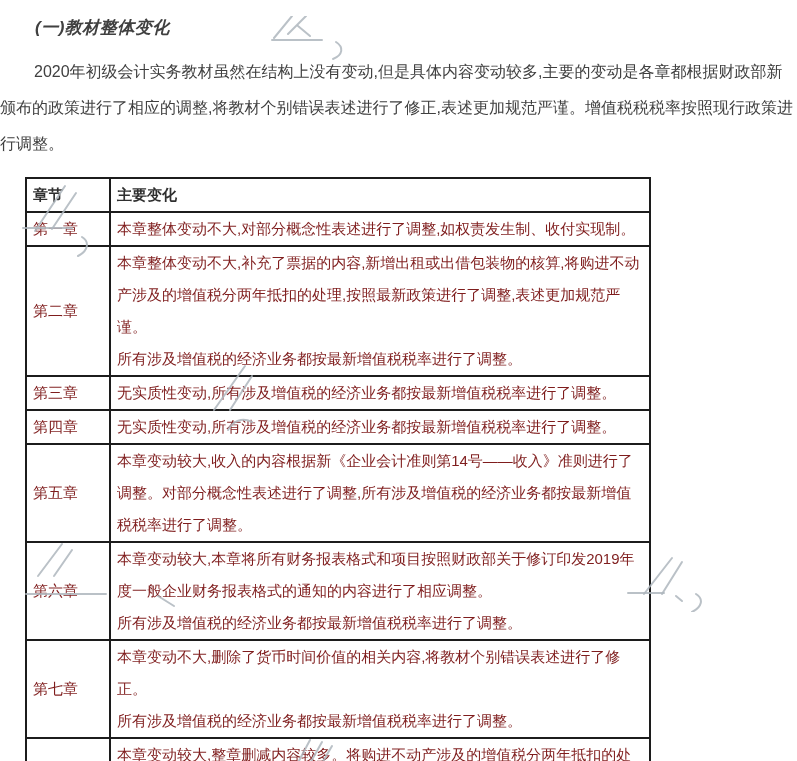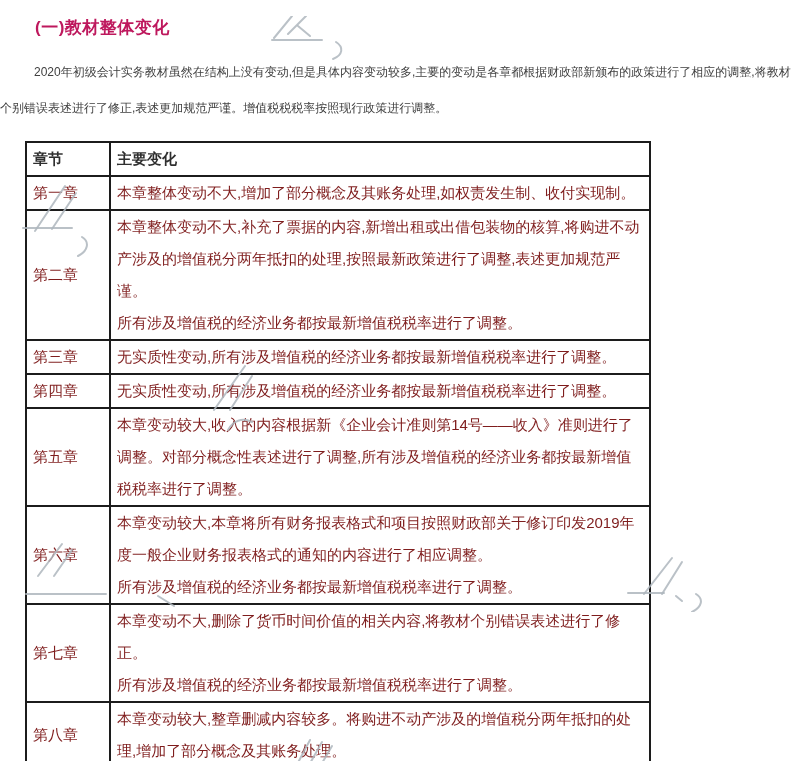--- a/index.html
+++ b/index.html
@@ -4,27 +4,28 @@
 <style>
   html,body { margin:0; padding:0; }
   body {
     width:797px; height:761px; overflow:hidden; position:relative;
     background:#ffffff;
     font-family:"Liberation Sans","DejaVu Sans",sans-serif;
   }
   .doc { position:relative; width:797px; height:761px; }
   .h1 {
     margin:16px 0 0 35px;
-    font-size:17px; font-weight:bold; color:#be185d;
+    font-size:17px; font-weight:bold; color:#404040;
     letter-spacing:0.5px;
+    font-style:italic;
   }
   .para {
     margin:15px 0 0 0;
     width:797px;
-    font-size:12px; line-height:36px; color:#404040;
+    font-size:16px; line-height:36px; color:#404040;
     text-indent:34px;
   }
   .h2 { margin:20px 0 0 35px; }
   table.changes {
     border-collapse:collapse;
     margin:15px 0 0 25px;
     width:626px;
     table-layout:fixed;
   }
   table.changes th, table.changes td {
@@ -62,21 +63,21 @@
     <thead>
       <tr>
         <th>章节</th>
         <th>主要变化</th>
       </tr>
     </thead>
     <tbody id="table-body">
         <tr>
           <td>第一章</td>
           <td>
-            <div>本章整体变动不大,增加了部分概念及其账务处理,如权责发生制、收付实现制。</div>
+            <div>本章整体变动不大,对部分概念性表述进行了调整,如权责发生制、收付实现制。</div>
           </td>
         </tr>
         <tr>
           <td>第二章</td>
           <td>
             <div>本章整体变动不大,补充了票据的内容,新增出租或出借包装物的核算,将购进不动产涉及的增值税分两年抵扣的处理,按照最新政策进行了调整,表述更加规范严谨。</div>
             <div>所有涉及增值税的经济业务都按最新增值税税率进行了调整。</div>
           </td>
         </tr>
         <tr>

